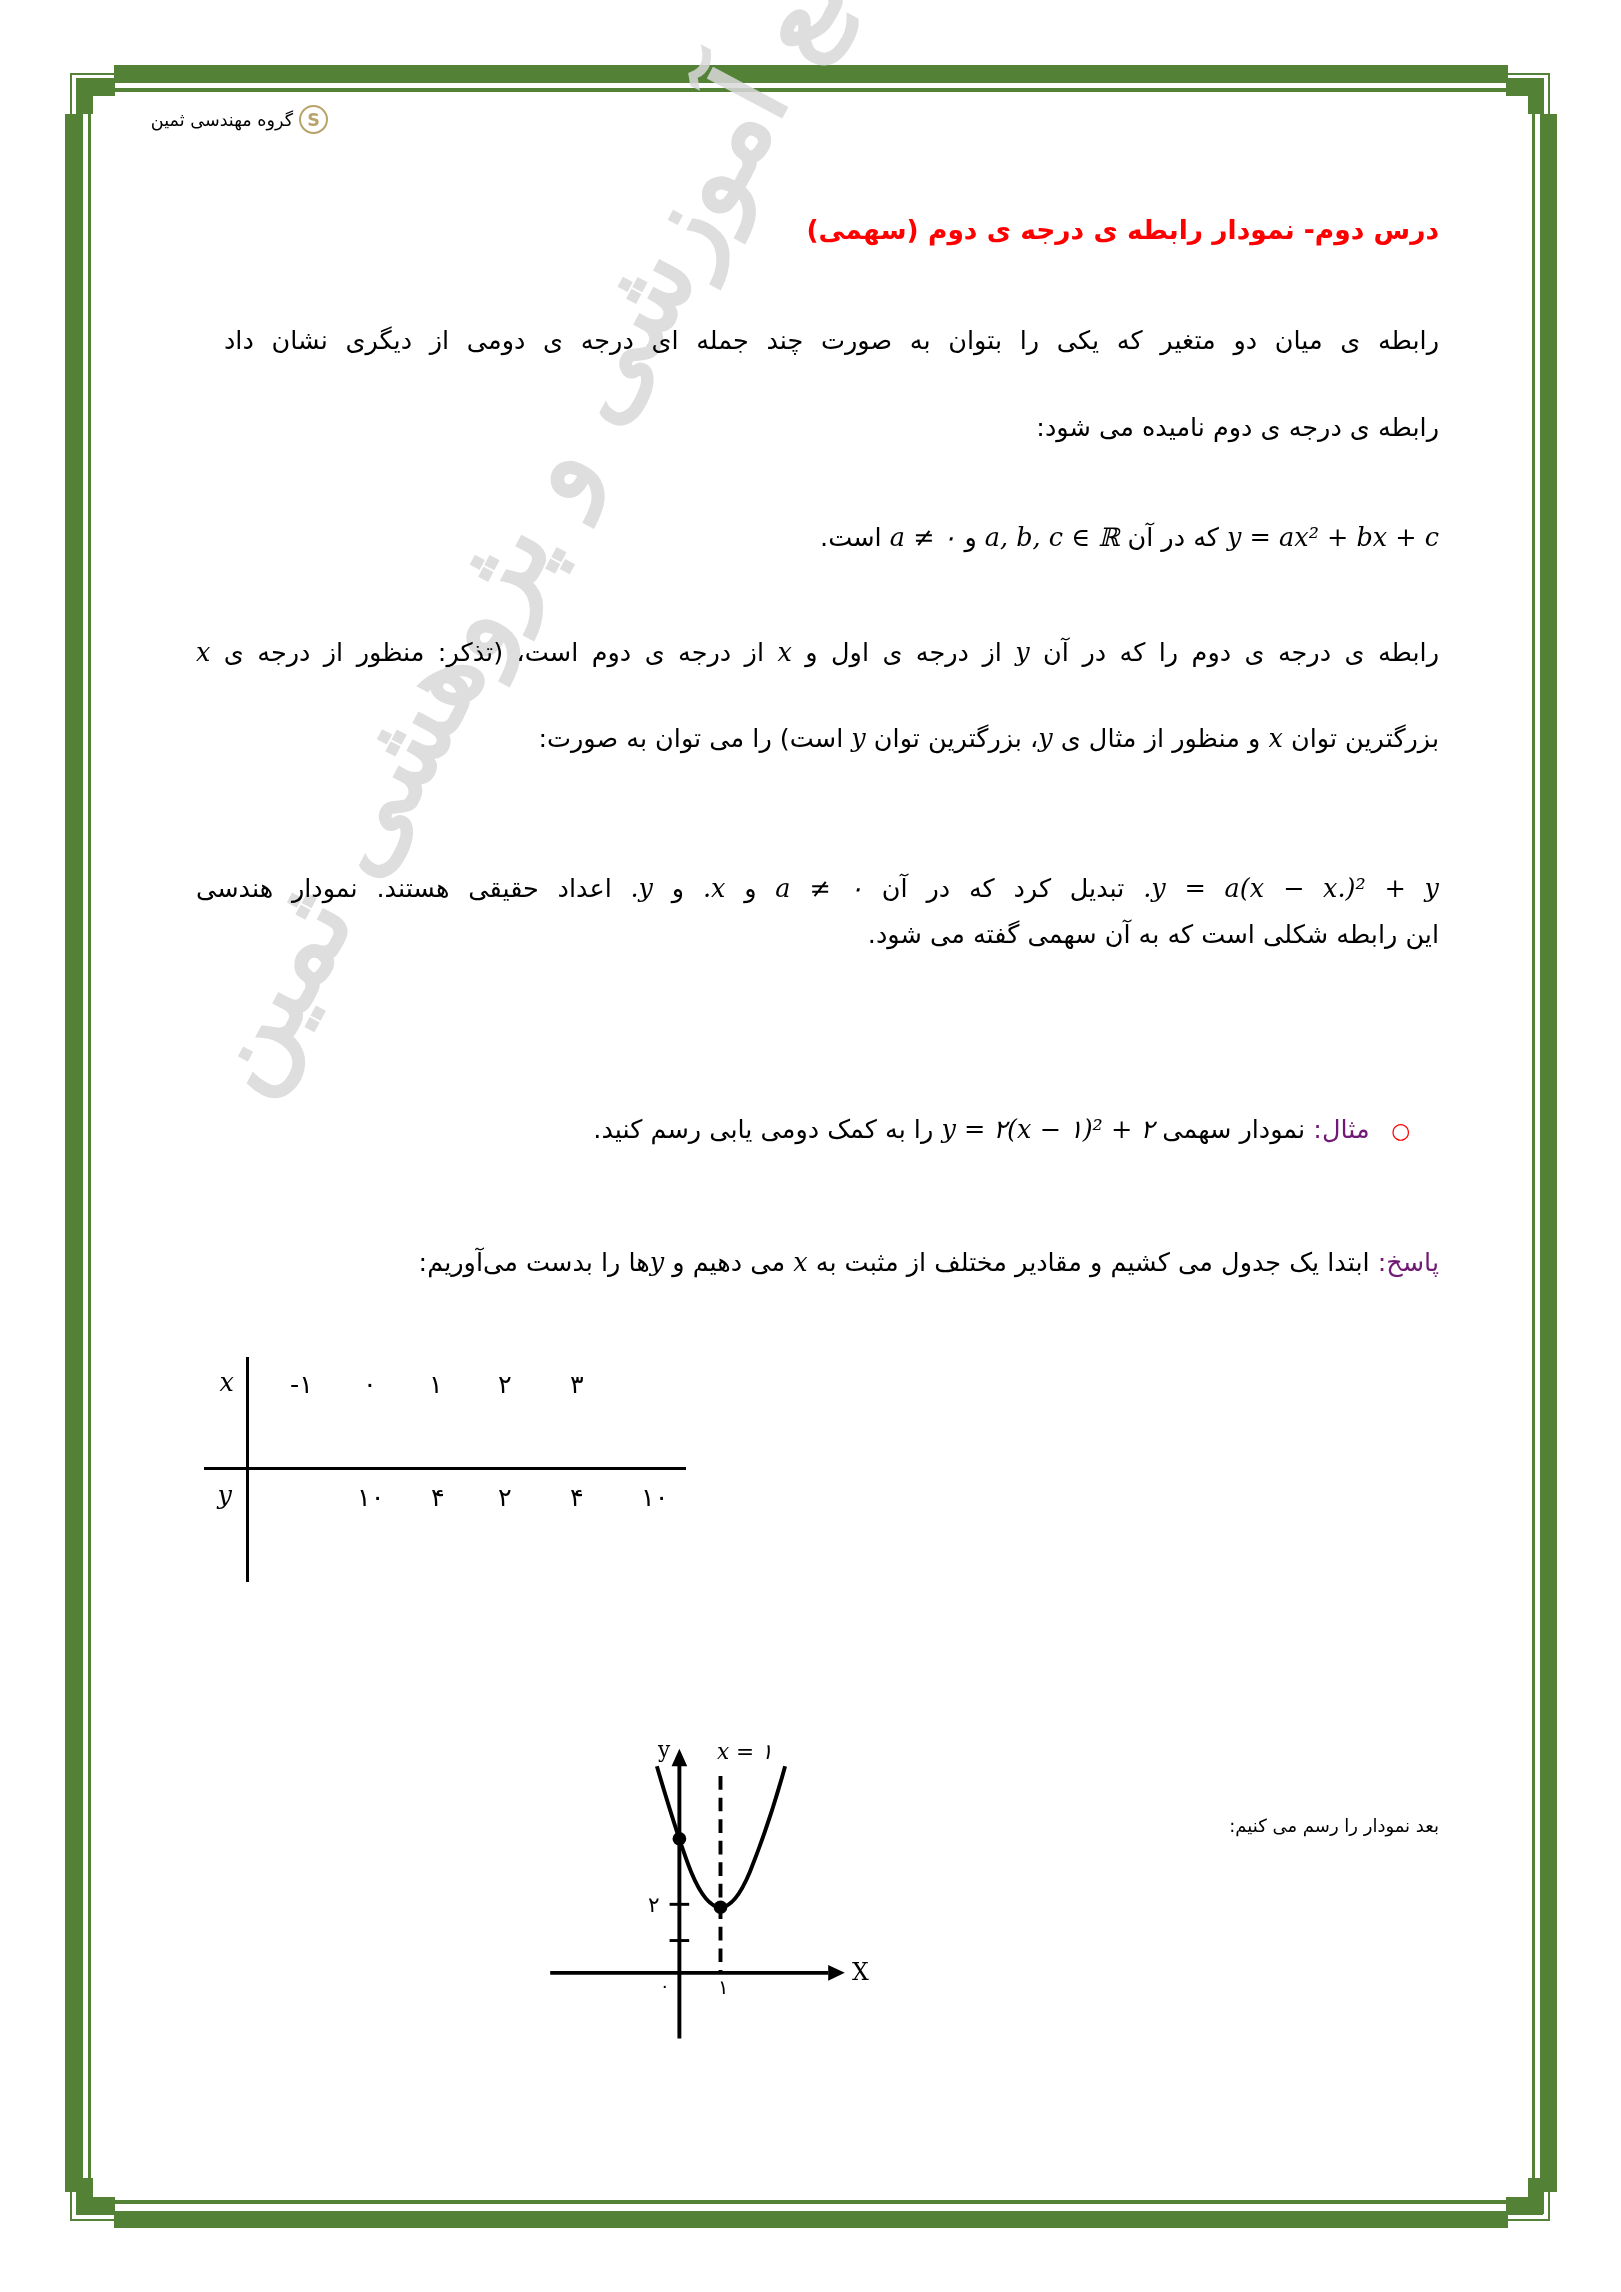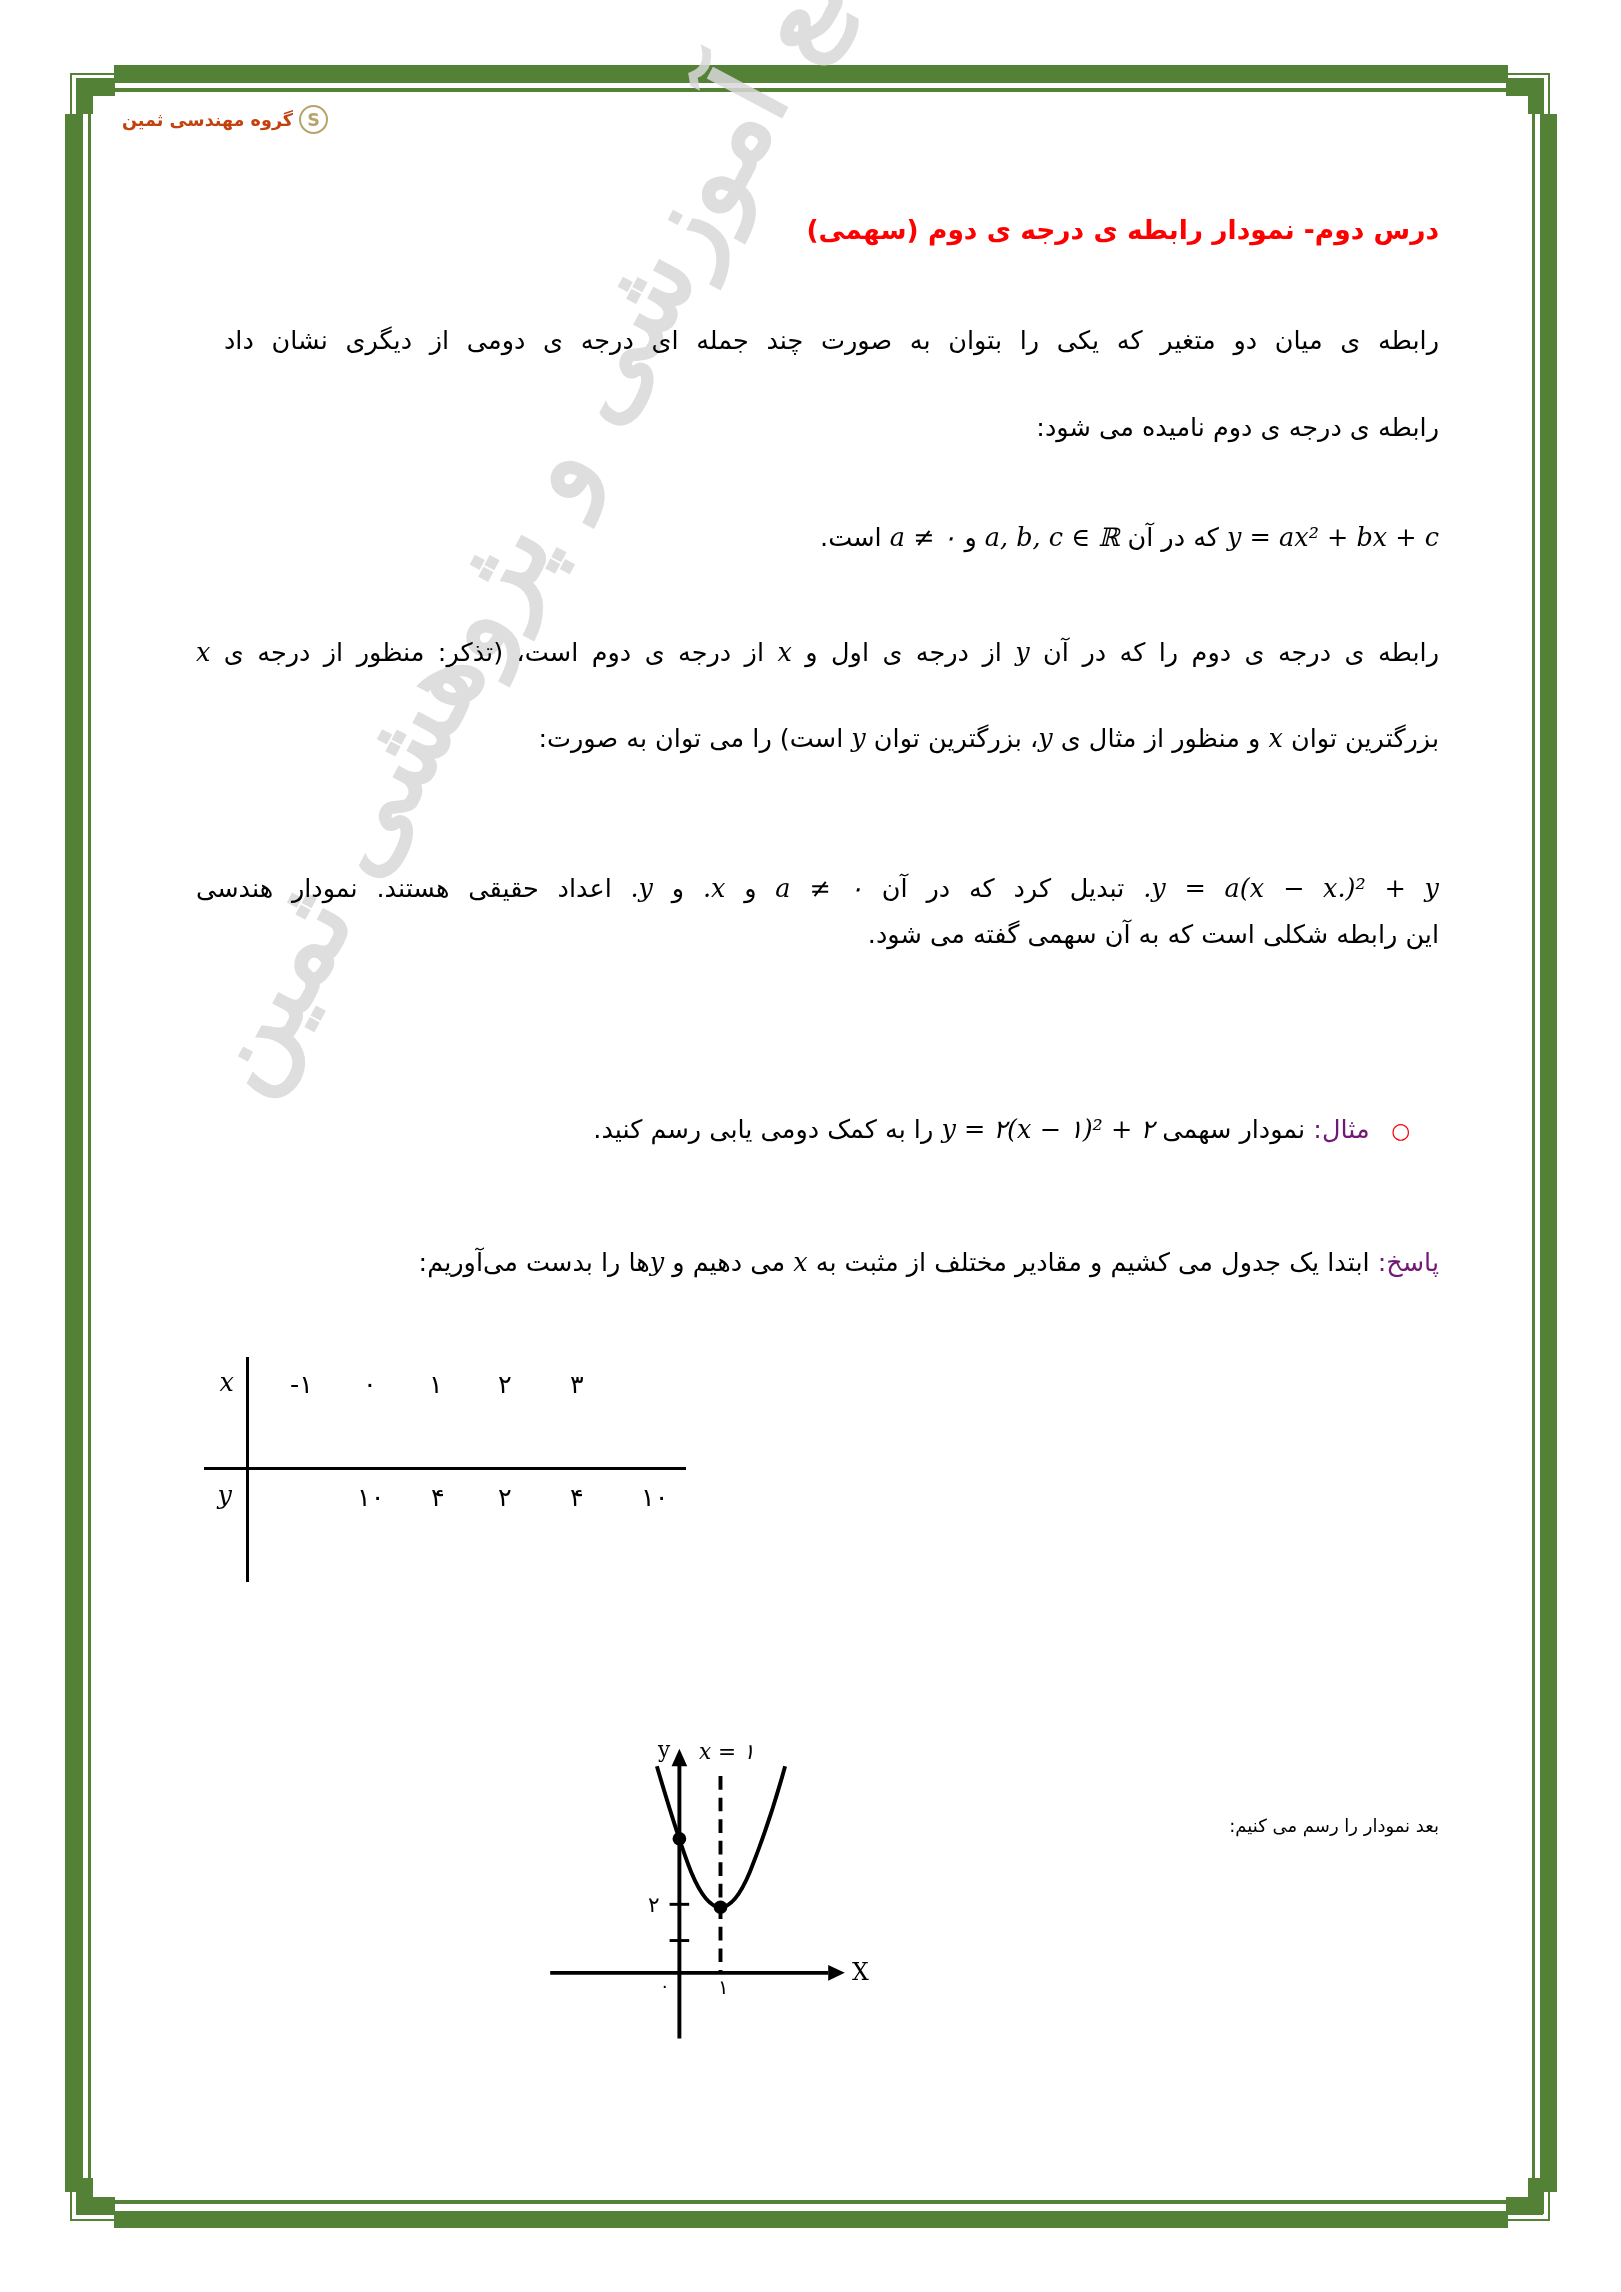--- a/index.html
+++ b/index.html
@@ -4,21 +4,21 @@
 <style>
   html, body { margin:0; padding:0; background:#ffffff; }
   body { width:1621px; height:2293px; position:relative; overflow:hidden;
          font-family:"DejaVu Sans", sans-serif; color:#000; }
   .bar { position:absolute; background:#538135; }
   .logo { position:absolute; left:112px; top:102px; width:216px; height:35px;
           display:flex; align-items:center; direction:rtl; gap:5.9px; }
   .logo-mark { width:29px; height:29px; border:2.9px solid #b8a36a; border-radius:50%;
                display:flex; align-items:center; justify-content:center; color:#b8a36a;
                font-weight:bold; font-size:17.6px; box-sizing:border-box; }
-  .logo-text { color:#c2410c; font-size:17.6px; font-weight:bold; white-space:nowrap; }
+  .logo-text { color:#000000; font-size:17.6px; font-weight:normal; white-space:nowrap; }
   .content { position:absolute; left:196px; top:0; width:1243px; direction:rtl; }
   .line { position:absolute; right:0; white-space:nowrap; font-size:25.5px; line-height:39px; direction:rtl;text-align:center; }
   .title { color:#ff0000; font-weight:bold; font-size:26.5px; }
   .red { color:#701a75; }
   .math { font-family:"DejaVu Serif", serif; font-style:italic; }
   .justify { left:0; text-align:justify; text-align-last:justify; }
   .bullet { color:#ff0000; font-size:21.6px; margin-left:21.6px; }
   .watermark { position:absolute; left:225px; top:1019px; transform:rotate(-62deg);
                transform-origin:left center; font-size:108px; font-weight:bold; color:#d9d9d9;
                white-space:nowrap; direction:rtl; font-family:"DejaVu Serif", serif; opacity:0.85; }
@@ -134,19 +134,19 @@
     <line x1="128" y1="173" x2="148" y2="173" stroke="#000" stroke-width="3"></line>
     <line x1="128" y1="210" x2="148" y2="210" stroke="#000" stroke-width="3"></line>
 
     <line x1="180" y1="42" x2="180" y2="243" stroke="#000" stroke-width="4" stroke-dasharray="14,8"></line>
 
     <path d="M 115,32 Q 138,110 150,140 Q 165,176 180,176 Q 195,176 210,140 Q 230,90 246,32" fill="none" stroke="#000" stroke-width="4"></path>
     <circle cx="138" cy="106" r="7" fill="#000"></circle>
     <circle cx="180" cy="176" r="7" fill="#000"></circle>
   </svg>
   <div style="position:absolute; left:114px; top:2px; font-family:'DejaVu Serif', serif; font-size:21.6px;">y</div>
-  <div class="math" style="position:absolute; left:155px; top:3.9px; font-size:21.6px;font-style:italic;">x = ۱</div>
+  <div class="math" style="position:absolute; left:173px; top:3.9px; font-size:21.6px;font-style:italic;">x = ۱</div>
   <div style="position:absolute; left:308px; top:223px; font-family:'DejaVu Serif', serif; font-size:23.5px;">X</div>
   <div style="position:absolute; left:116px; top:241px; font-size:17.6px;">۰</div>
   <div style="position:absolute; left:174px; top:241px; font-size:19.6px;">۱</div>
   <div style="position:absolute; left:104px; top:157px; font-size:21.6px;">۲</div>
 </div>
 
 
 </body></html>

